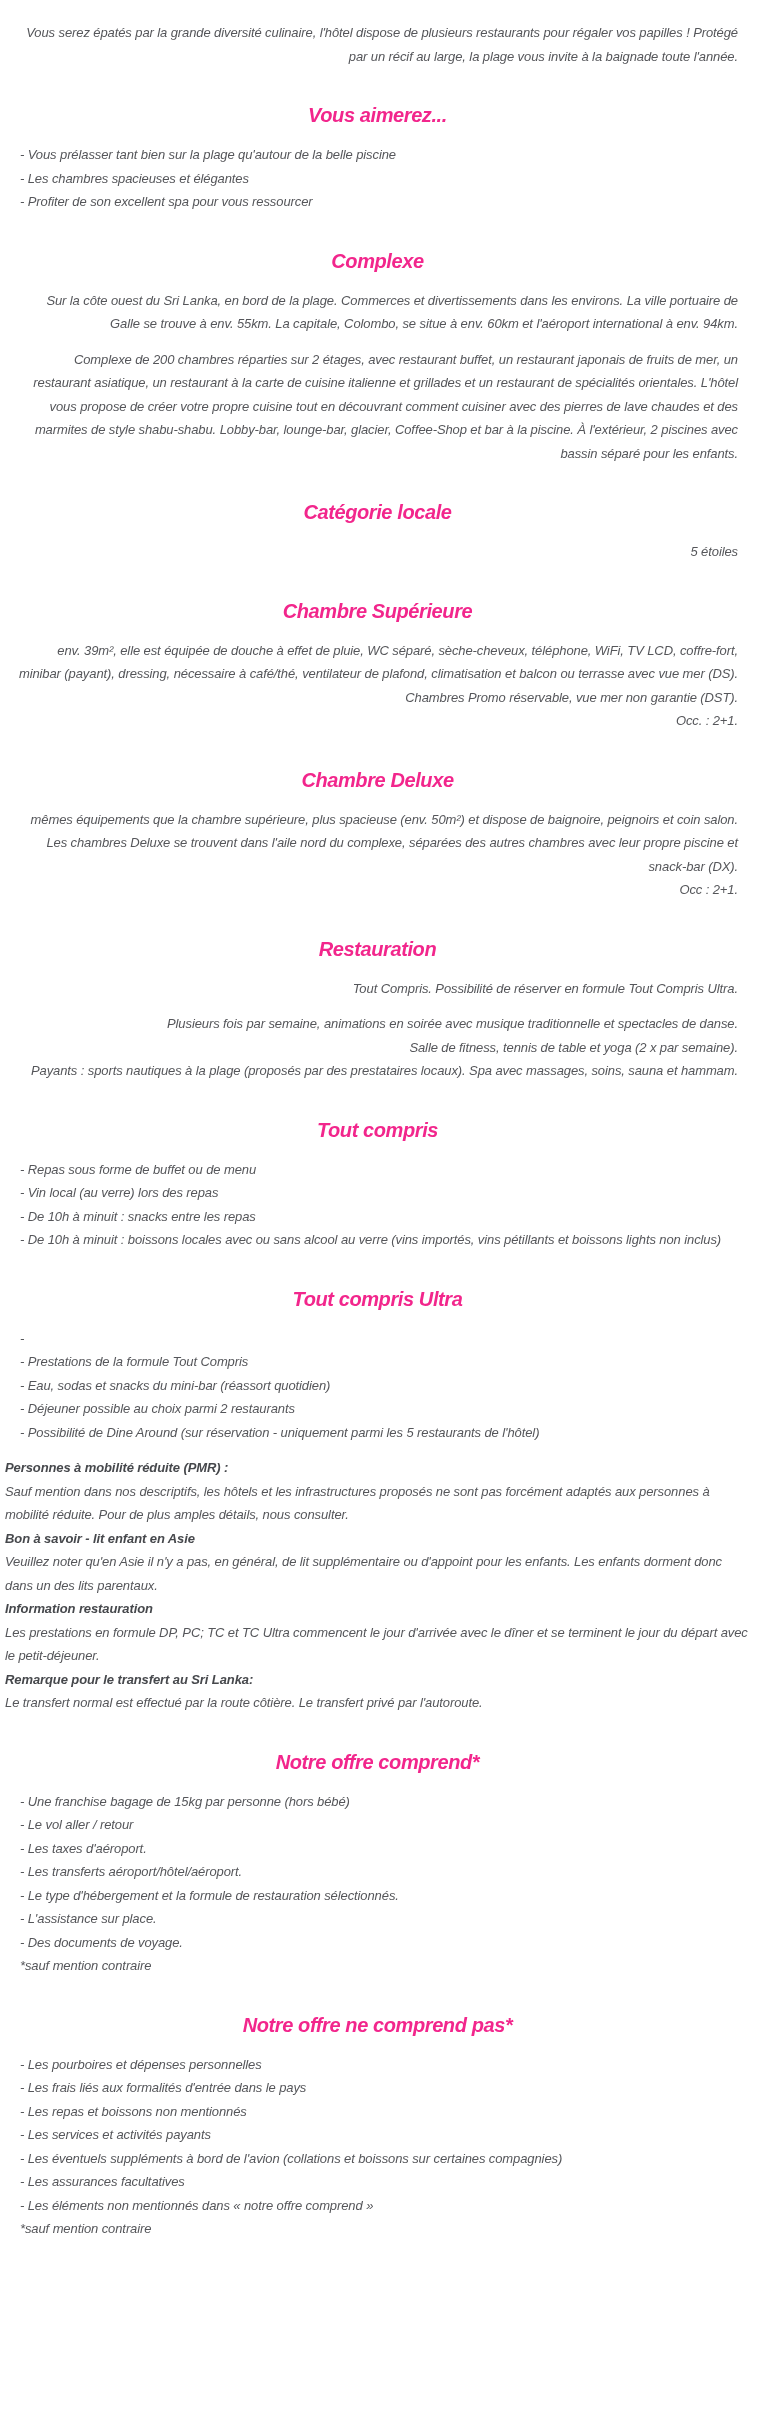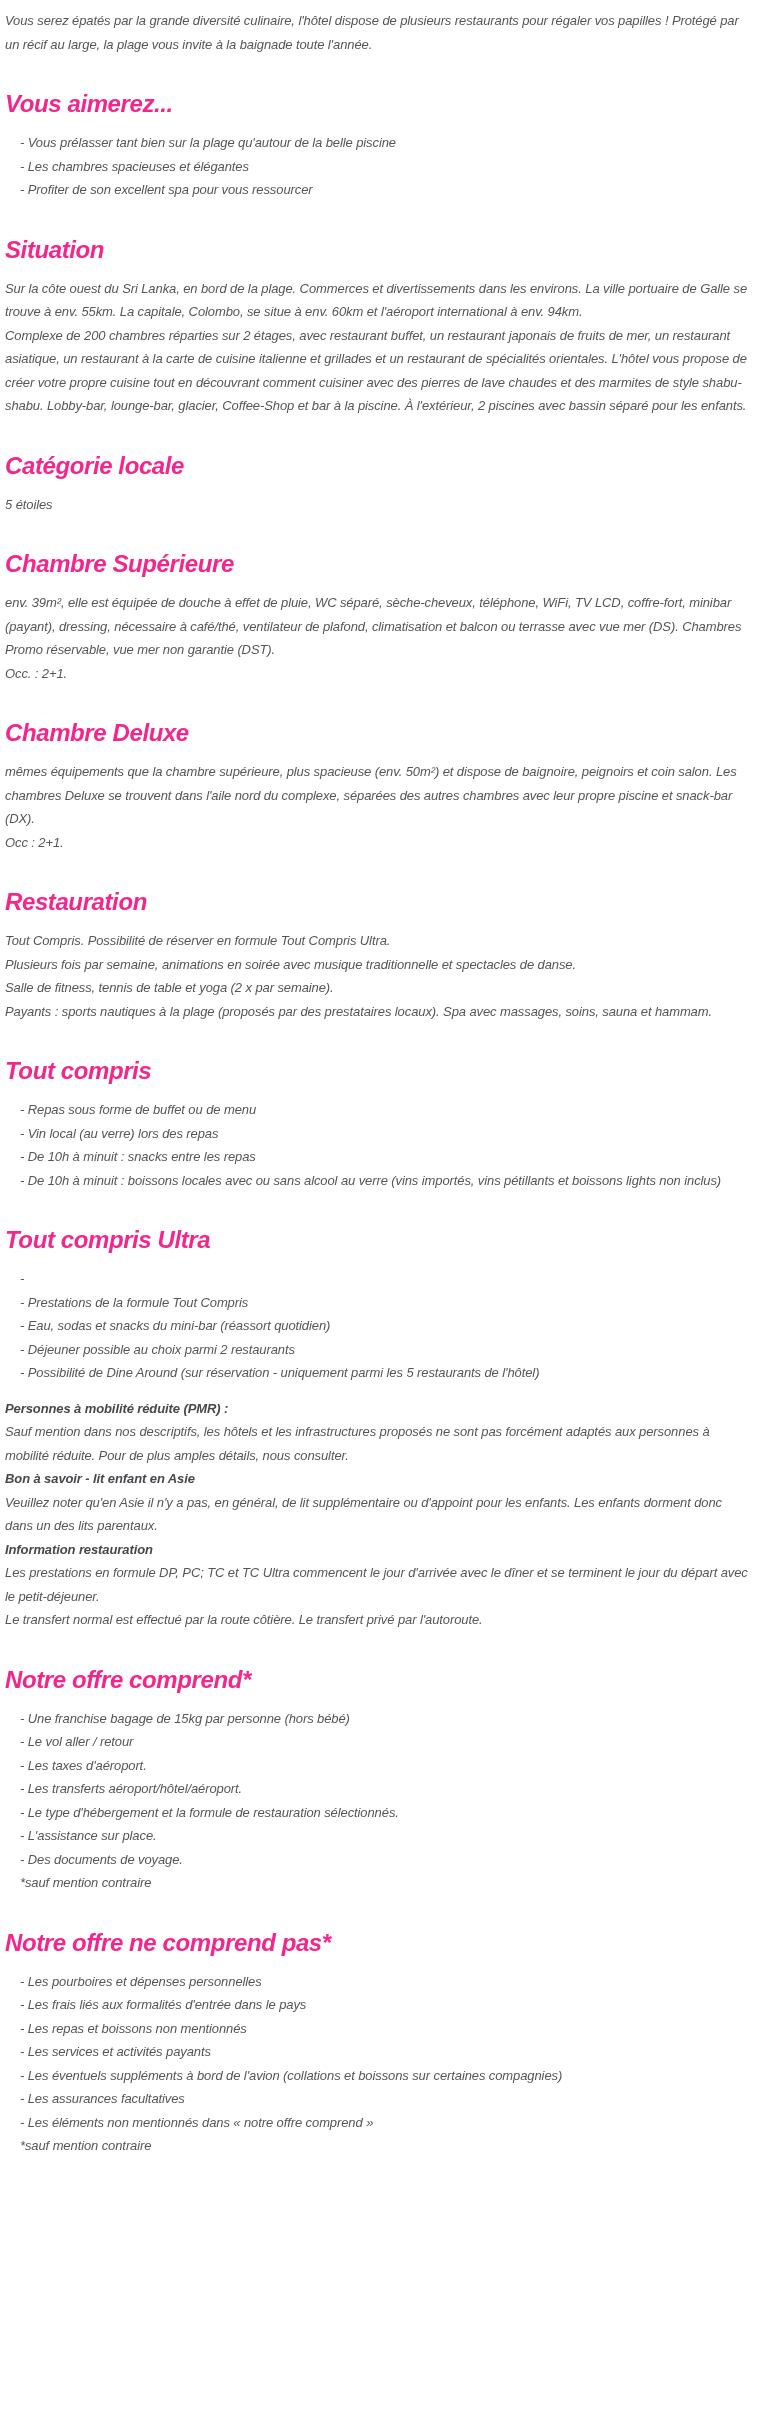--- a/index.html
+++ b/index.html
@@ -10,28 +10,29 @@
     font-family: "Liberation Sans", sans-serif;
     font-style: italic;
     font-size: 13px;
     line-height: 23.5px;
     letter-spacing: -0.1px;
     color: #55565a;
   }
   .page { padding: 9px 8px 0 5px; }
   h2 {
     color: #f2268c;
-    font-size: 24px;
+    font-size: 20px;
     line-height: 29px;
     font-weight: bold;
     font-style: italic;
     letter-spacing: -0.4px;
     margin: 33px 0 13px 0;
+    text-align: center;
   }
-  p { margin: 0; white-space: pre-line; }
+  p { margin: 12px; white-space: pre-line; text-align: right; }
   .list { margin: 12px; }
   .list > div { padding-left: 3px; }
   .footnote { padding-left: 0; }
   .notes { }
   .notes strong, .notes span { display: block; }
   .notes strong { color: #46484c; font-weight: bold; }
 </style>
 </head>
 <body>
 
@@ -42,21 +43,21 @@
   <section>
     <h2>Vous aimerez...</h2>
     <div class="list">
       <div>- Vous prélasser tant bien sur la plage qu'autour de la belle piscine</div>
       <div>- Les chambres spacieuses et élégantes</div>
       <div>- Profiter de son excellent spa pour vous ressourcer</div>
     </div>
   </section>
 
   <section>
-    <h2>Situation</h2>
+    <h2>Complexe</h2>
     <p>Sur la côte ouest du Sri Lanka, en bord de la plage. Commerces et divertissements dans les environs. La ville portuaire de Galle se trouve à env. 55km. La capitale, Colombo, se situe à env. 60km et l'aéroport international à env. 94km.</p>
   </section>
 
   <section>
     <p>Complexe de 200 chambres réparties sur 2 étages, avec restaurant buffet, un restaurant japonais de fruits de mer, un restaurant asiatique, un restaurant à la carte de cuisine italienne et grillades et un restaurant de spécialités orientales. L'hôtel vous propose de créer votre propre cuisine tout en découvrant comment cuisiner avec des pierres de lave chaudes et des marmites de style shabu-shabu. Lobby-bar, lounge-bar, glacier, Coffee-Shop et bar à la piscine. À l'extérieur, 2 piscines avec bassin séparé pour les enfants.</p>
   </section>
 
   <section>
     <h2>Catégorie locale</h2>
     <p>5 étoiles</p>
@@ -106,20 +107,21 @@
     </div>
   </section>
 
   <div class="notes">
     <strong>Personnes à mobilité réduite (PMR) :</strong>
     <span>Sauf mention dans nos descriptifs, les hôtels et les infrastructures proposés ne sont pas forcément adaptés aux personnes à mobilité réduite. Pour de plus amples détails, nous consulter.</span>
     <strong>Bon à savoir - lit enfant en Asie</strong>
     <span>Veuillez noter qu'en Asie il n'y a pas, en général, de lit supplémentaire ou d'appoint pour les enfants. Les enfants dorment donc dans un des lits parentaux.</span>
     <strong>Information restauration</strong>
     <span>Les prestations en formule DP, PC; TC et TC Ultra commencent le jour d'arrivée avec le dîner et se terminent le jour du départ avec le petit-déjeuner.</span>
+    <strong>Remarque pour le transfert au Sri Lanka:</strong>
     <span>Le transfert normal est effectué par la route côtière. Le transfert privé par l'autoroute.</span>
   </div>
 
   <section>
     <h2>Notre offre comprend*</h2>
     <div class="list">
       <div>- Une franchise bagage de 15kg par personne (hors bébé)</div>
       <div>- Le vol aller / retour</div>
       <div>- Les taxes d'aéroport.</div>
       <div>- Les transferts aéroport/hôtel/aéroport.</div>

